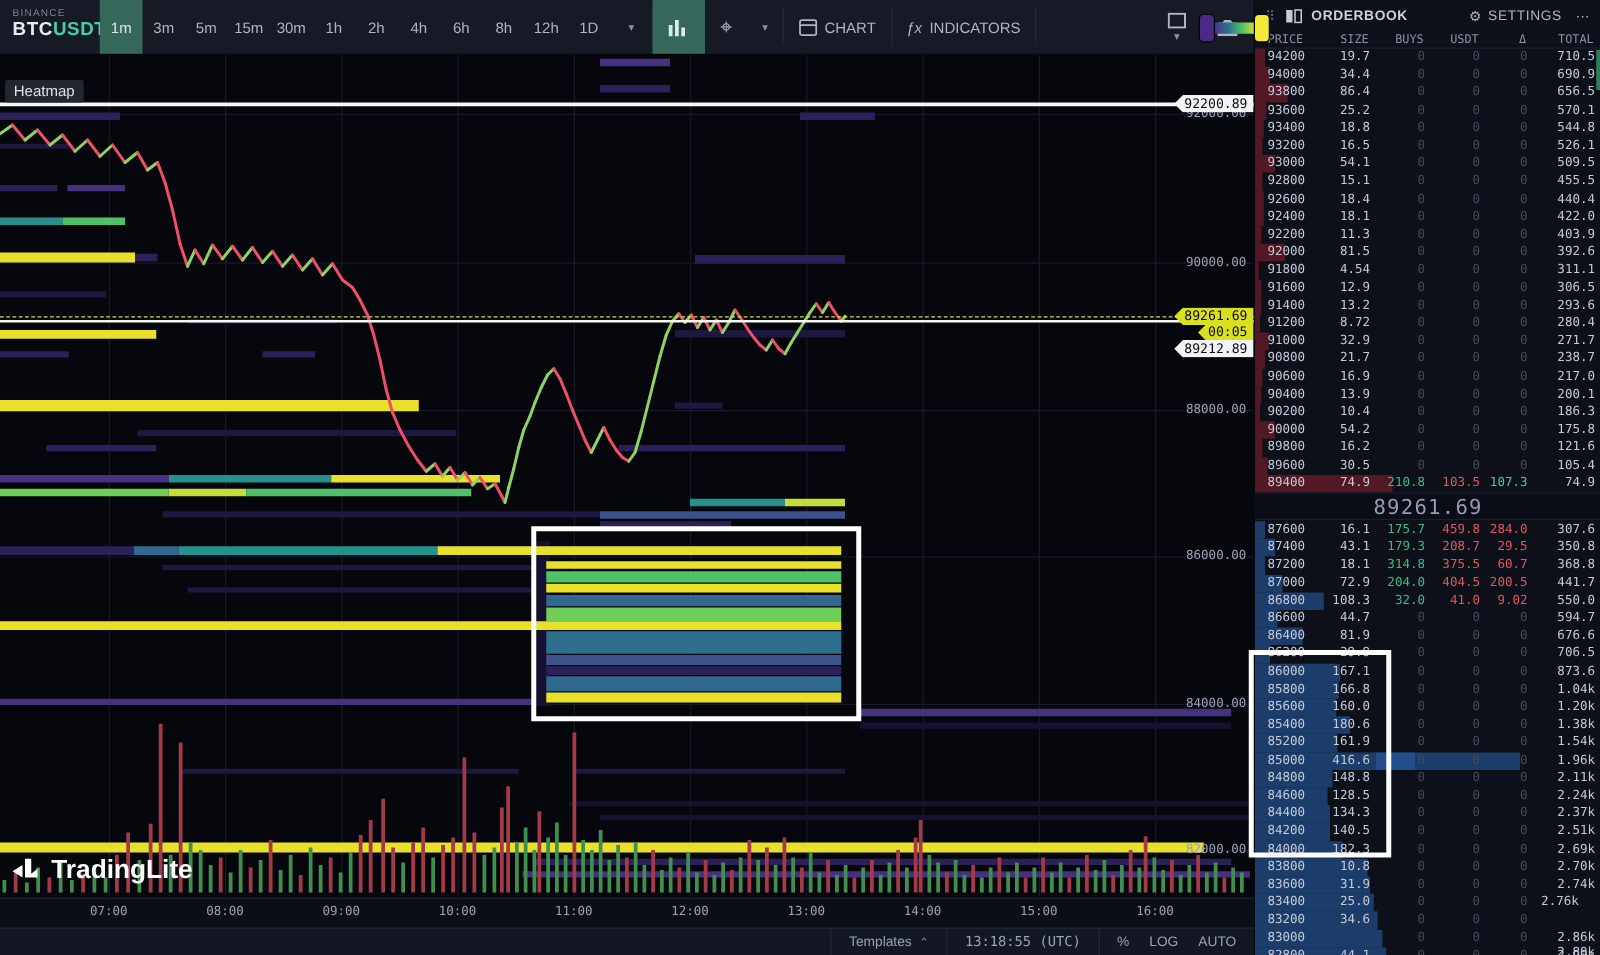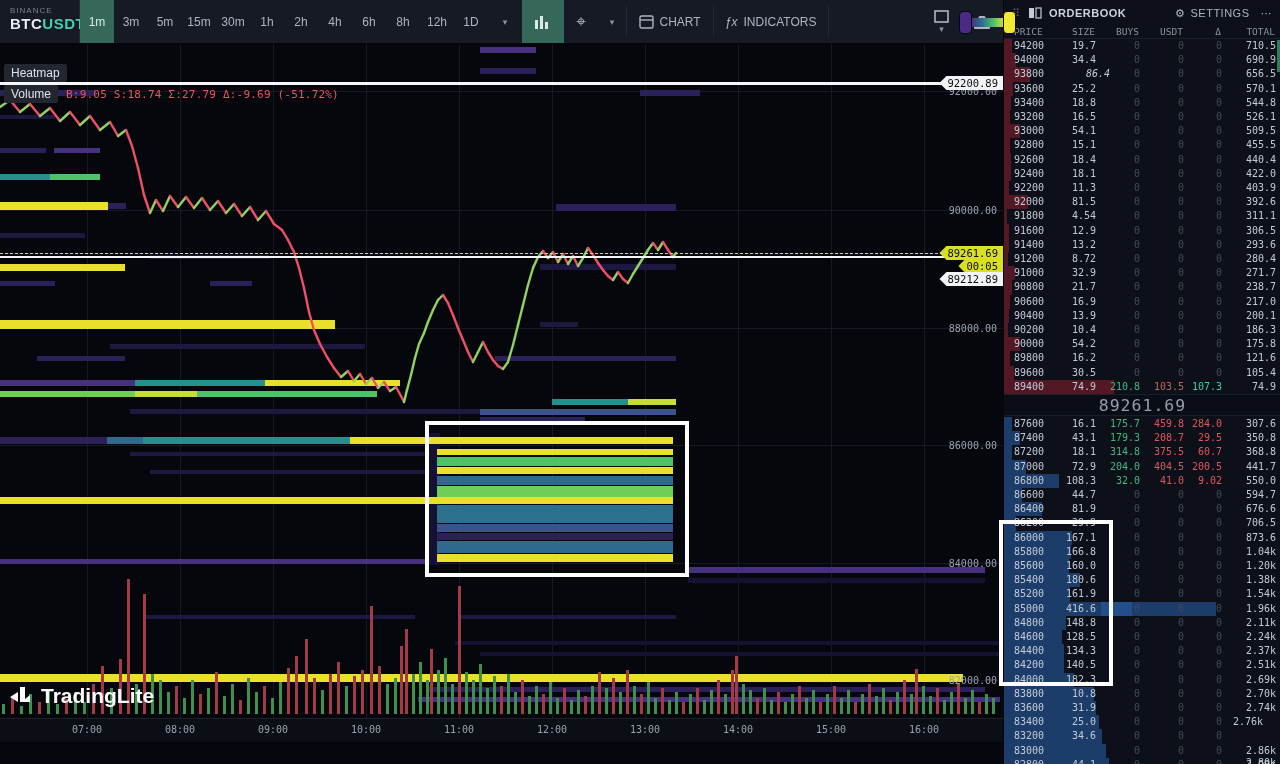--- a/index.html
+++ b/index.html
@@ -521,24 +521,20 @@
         <div class="axis-price-label mono" style="top: 636px;">82000.00</div>
         <div class="price-tag mono tag-white" style="top: 39px;">92200.89</div>
         <div class="price-tag mono tag-yellow" style="top: 209px;">89261.69</div>
         <div class="price-tag mono tag-yellow" style="top: 222px;">00:05</div>
         <div class="price-tag mono tag-white" style="top: 235px;">89212.89</div>
       </div>
 
     <div class="legend" style="top:20px;">
       <span class="chip">Heatmap</span>
     </div>
-    <div class="legend" style="top:41px;">
-      <span class="chip">Volume</span>
-      <span class="volstats mono">B:9.05 S:18.74 Σ:27.79 Δ:-9.69 (-51.72%)</span>
-    </div>
 
     <div class="watermark">
       <svg width="26" height="22" viewBox="0 0 26 22">
           <path d="M2 12 L10 7 L10 17 Z" fill="#fff"></path>
           <path d="M12 2 L17 2 L17 14 L22 10 L22 17 L12 17 Z" fill="#fff"></path>
         </svg>
       <span>TradingLite</span>
     </div>
 
     <div class="anno-box" id="chart-anno" style="left: 425px; top: 377px; width: 264px; height: 156px;"></div>
@@ -550,20 +546,35 @@
       <div class="time-label mono" style="left: 273px;">09:00</div>
       <div class="time-label mono" style="left: 366px;">10:00</div>
       <div class="time-label mono" style="left: 459px;">11:00</div>
       <div class="time-label mono" style="left: 552px;">12:00</div>
       <div class="time-label mono" style="left: 645px;">13:00</div>
       <div class="time-label mono" style="left: 738px;">14:00</div>
       <div class="time-label mono" style="left: 831px;">15:00</div>
       <div class="time-label mono" style="left: 924px;">16:00</div>
     </div>
 
+  <div class="statusbar">
+    <div style="flex:1"></div>
+    <div class="sb-cell">
+      <span>Templates</span>
+      <span class="chev">⌃</span>
+    </div>
+    <div class="sb-cell mono">
+      <span>13:18:55 (UTC)</span>
+    </div>
+    <div class="sb-cell" style="gap:16px;">
+      <span>%</span>
+      <span>LOG</span>
+      <span>AUTO</span>
+    </div>
+  </div>
 
   <div class="orderbook">
     <div class="ob-header">
       <span style="color:#5b6275;letter-spacing:1px;">⠿</span>
       <svg width="14" height="12" viewBox="0 0 14 12">
           <rect x="1" y="1" width="5" height="10" fill="#c6cbd8"></rect>
           <rect x="8" y="1" width="5" height="10" fill="none" stroke="#c6cbd8" stroke-width="1.2"></rect>
         </svg>
       <span class="ob-title">ORDERBOOK</span>
       <span class="ob-right">
@@ -595,21 +606,21 @@
           <div class="ob-cell " style="left: 10px;">94000</div>
           <div class="ob-cell num-r" style="right: 185px;">34.4</div>
           <div class="ob-cell num-r zero" style="right: 141px;">0</div>
           <div class="ob-cell num-r zero" style="right: 97px;">0</div>
           <div class="ob-cell num-r zero" style="right: 59px;">0</div>
           <div class="ob-cell num-r" style="right: 5px;">690.9</div>
         </div>
         <div class="ob-row" style="top: 28.4px;">
           <div class="ob-bar" style="width: 26px; background: rgba(140, 32, 46, 0.55);"></div>
           <div class="ob-cell " style="left: 10px;">93800</div>
-          <div class="ob-cell num-r" style="right: 171px; font-style: italic;">86.4</div>
+          <div class="ob-cell num-r" style="right: 185px;">86.4</div>
           <div class="ob-cell num-r zero" style="right: 141px;">0</div>
           <div class="ob-cell num-r zero" style="right: 97px;">0</div>
           <div class="ob-cell num-r zero" style="right: 59px;">0</div>
           <div class="ob-cell num-r" style="right: 5px;">656.5</div>
         </div>
         <div class="ob-row" style="top: 42.6px;">
           <div class="ob-bar" style="width: 9px; background: rgba(140, 32, 46, 0.55);"></div>
           <div class="ob-cell " style="left: 10px;">93600</div>
           <div class="ob-cell num-r" style="right: 185px;">25.2</div>
           <div class="ob-cell num-r zero" style="right: 141px;">0</div>

